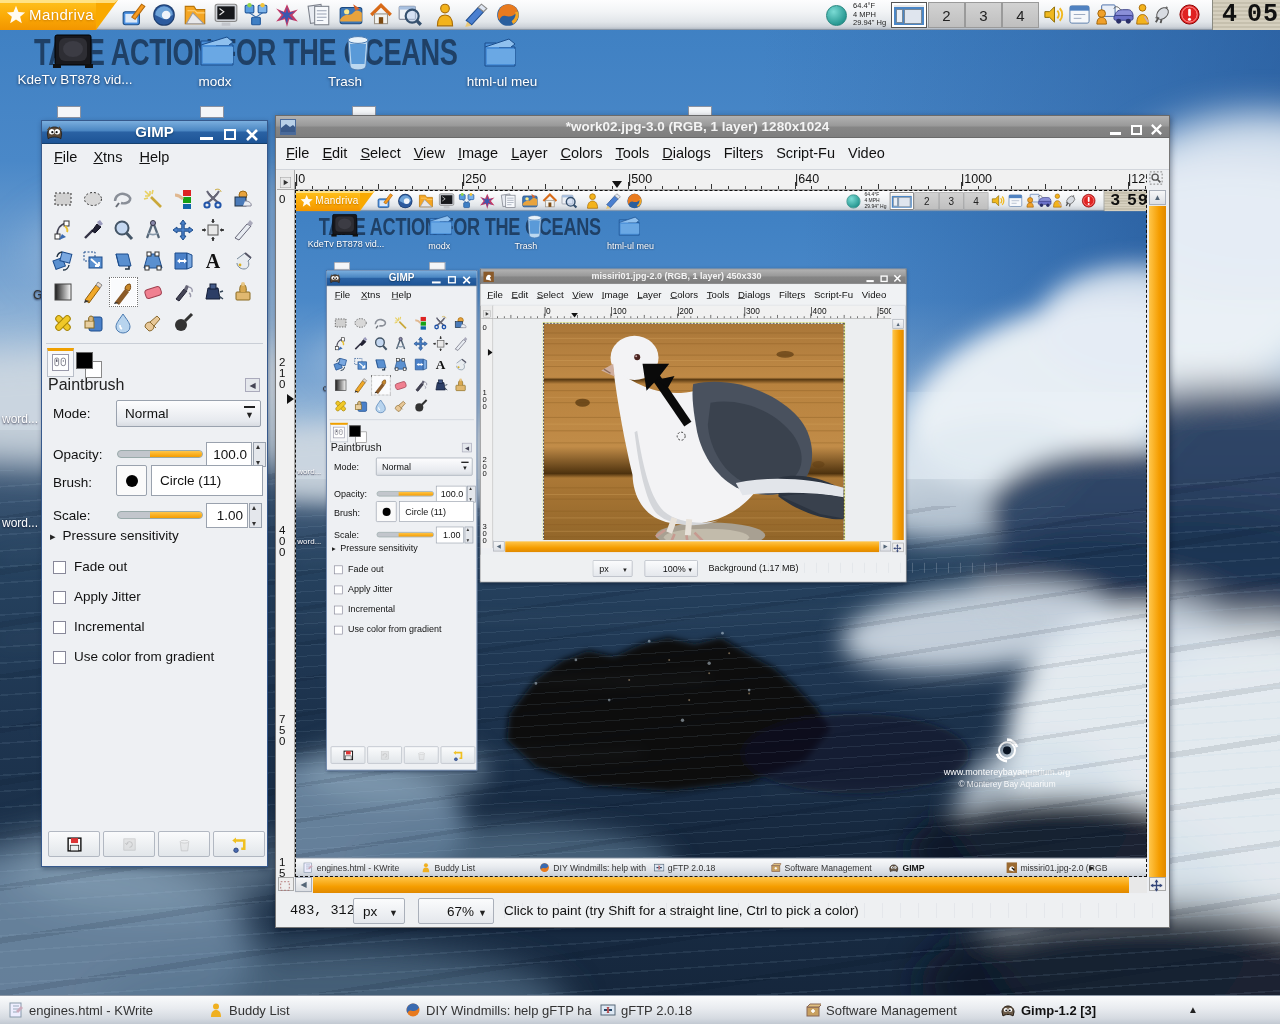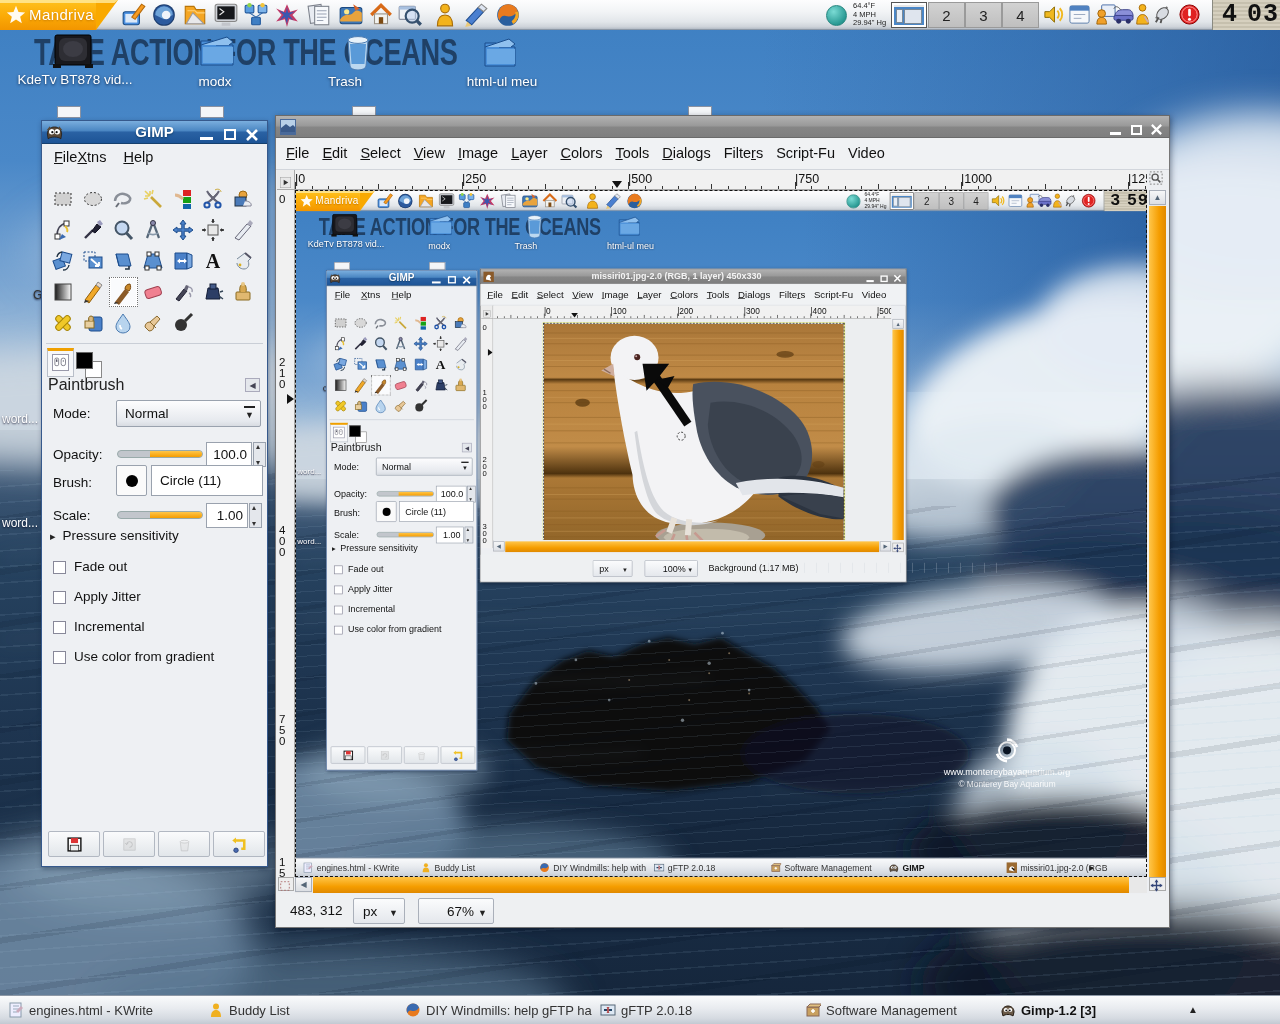--- a/index.html
+++ b/index.html
@@ -153,21 +153,21 @@
 .sbtn { position:absolute; width:17px; height:15px; background:linear-gradient(180deg,#f6f7f8,#dcdfe4);
   border:1px solid #aab0ba; text-align:center; }
 .sarr { display:block; font-size:8px; color:#567; line-height:13px; text-align:center; }
 .vtrack { position:absolute; left:0; right:0; top:16px; bottom:0;
   background:linear-gradient(90deg,#ffc64a,#f59d00 60%,#e08900); }
 .htrack { position:absolute; top:0; bottom:0; left:18px; right:18px;
   background:linear-gradient(180deg,#ffc64a,#f59d00 60%,#e08900); }
 .gqm { position:absolute; left:2px; bottom:36px; width:16px; height:14px; background:#eee; border:1px solid #aaa; }
 .gnav { position:absolute; right:3px; bottom:36px; width:17px; height:14px; background:#eee; border:1px solid #aaa; }
 .gstatus { position:absolute; left:0; right:0; bottom:0; height:33px; background:#eef0f2; font-size:13.5px; color:#111; }
-.gpos { position:absolute; left:14px; top:9px; }
+.gpos { position:absolute; left:14px; top:9px;font-family:Liberation Mono, monospace; }
 .gcombo { position:absolute; top:4px; height:26px; background:linear-gradient(180deg,#fbfcfd,#e4e7ec);
   border:1px solid #aab0ba; border-radius:2px; padding:5px 0 0 9px; }
 .gcombo .carr { top:9px; }
 .gcombo .carr:before { display:none; }
 .gmsg { position:absolute; left:228px; top:9px; white-space:nowrap;
   background:repeating-linear-gradient(90deg, rgba(200,205,215,.25) 0 1px, transparent 1px 18px); padding-right:300px; }
 
 
 .pigeon { position:absolute; left:76px; top:7px; width:450px; height:334px; }
 .pigeon svg { position:absolute; left:0; top:0; }
@@ -432,38 +432,38 @@
           <path d="M4 16 L16 4" stroke="#777" stroke-width="2"></path>
           <ellipse cx="11" cy="11" rx="7" ry="5" transform="rotate(-45 11 11)" fill="#d8dce2" stroke="#555"></ellipse>
           <path d="M7 15 l-3 5 M10 17 l-1 4" stroke="#555" stroke-width="2"></path>
         </svg></div>
  <div class="ti" style="left:1178px"><svg viewBox="0 0 24 24">
           <circle cx="12" cy="12" r="10" fill="#e02222" stroke="#8a0000"></circle>
           <circle cx="12" cy="12" r="8" fill="none" stroke="#ff9a9a"></circle>
           <rect x="10.6" y="6" width="2.8" height="8" rx="1.4" fill="#fff"></rect>
           <circle cx="12" cy="17" r="1.6" fill="#fff"></circle>
         </svg></div>
- <div class="pclock"><span>4</span><span style="margin-left:9px">03</span></div>
+ <div class="pclock"><span>4</span><span style="margin-left:9px">05</span></div>
 </div>
 <div class="tbx" style="left:41px;top:120px">
  <div class="tbar2">
         <svg class="wilber" viewBox="0 0 24 24">
           <path d="M3 14 c0-6 4-9 9-9 s9 3 9 9 l-1 6 c-3-3-13-3-16 0 z" fill="#5a4a3a" stroke="#241a10"></path>
           <circle cx="8.5" cy="11" r="3.4" fill="#fff"></circle>
           <circle cx="15.5" cy="11" r="3.4" fill="#fff"></circle>
           <circle cx="9.3" cy="11.6" r="1.4" fill="#111"></circle>
           <circle cx="14.7" cy="11.6" r="1.4" fill="#111"></circle>
           <path d="M2 9 l4 -5 1 4 M22 9 l-4 -5 -1 4" fill="#5a4a3a"></path>
         </svg>
         <span class="ttl">GIMP</span>
   <div class="wbtns"><span class="wmin"></span><span class="wmax"></span><svg class="wx" viewBox="0 0 14 14">
             <path d="M2 2 L12 12 M12 2 L2 12" stroke="#fff" stroke-width="2.6"></path>
           </svg></div>
       </div>
- <div class="tmenu"><span><u>F</u>ile</span><span style="margin-left:0"><u>X</u>tns</span><span style="margin-left:17px"><u>H</u>elp</span></div>
+ <div class="tmenu"><span><u>F</u>ile</span><span style="margin-left:16px"><u>X</u>tns</span><span style="margin-left:17px"><u>H</u>elp</span></div>
  <svg width="0" height="0">
         <defs>
           <linearGradient id="tbgrad" x1="0" y1="0" x2="1" y2="0">
             <stop offset="0" stop-color="#1a1a1a"></stop>
             <stop offset="1" stop-color="#fcfcfc"></stop>
           </linearGradient>
         </defs>
       </svg>
  <div class="tcell" style="left:7px;top:63px"><svg viewBox="0 0 24 24">
           <rect x="4" y="6" width="16" height="12" fill="#d0d0d0" stroke="#333" stroke-dasharray="2 2"></rect>
@@ -649,34 +649,35 @@
           </svg></div>
  </div>
 </div>
 <div class="gwin" style="left:275px;top:115px;width:895px;height:813px">
  <div class="gtitle">
         <svg class="gico" viewBox="0 0 16 16">
           <rect width="16" height="16" fill="#4a6a9a"></rect>
           <rect x="1" y="1" width="14" height="8" fill="#b8d0e8"></rect>
           <path d="M1 9 l5 -4 4 3 3 -2 2 2 v5 h-14 z" fill="#3a5a8a"></path>
         </svg>
+        <span class="gttl">*work02.jpg-3.0 (RGB, 1 layer) 1280x1024</span>
    <div class="wbtns2"><span class="wmin2"></span><span class="wmax2"></span><svg class="wx2" viewBox="0 0 14 14">
             <path d="M2 2 L12 12 M12 2 L2 12" stroke="#fff" stroke-width="2.4"></path>
           </svg></div>
       </div>
  <div class="gmenu"><span><u>F</u>ile</span><span><u>E</u>dit</span><span><u>S</u>elect</span><span><u>V</u>iew</span><span><u>I</u>mage</span><span><u>L</u>ayer</span><span><u>C</u>olors</span><span><u>T</u>ools</span><span><u>D</u>ialogs</span><span>Filte<u>r</u>s</span><span>Script-Fu</span><span>Video</span></div>
  <div class="grulc"><svg viewBox="0 0 12 12" width="11" height="11">
           <rect x="0" y="0" width="12" height="12" fill="#e8e8e8" stroke="#999"></rect>
           <path d="M4 3 l5 3 -5 3 z" fill="#333"></path>
         </svg></div>
  <div class="grult">
         <span style="left:0px">|0</span>
         <span style="left:167px">|250</span>
         <span style="left:333px">|500</span>
-        <span style="left:500px">|750</span>
+        <span style="left:500px">|640</span>
         <span style="left:666px">|1000</span>
         <span style="left:833px">|125</span>
         <i style="left:0px;height:7px"></i>
         <i style="left:17px;height:3px"></i>
         <i style="left:33px;height:3px"></i>
         <i style="left:50px;height:3px"></i>
         <i style="left:67px;height:3px"></i>
         <i style="left:83px;height:5px"></i>
         <i style="left:100px;height:3px"></i>
         <i style="left:117px;height:3px"></i>
@@ -1449,20 +1450,21 @@
           <rect x="2" y="2" width="10" height="10" fill="none" stroke="#a66" stroke-dasharray="2 2"></rect>
         </svg></div>
  <div class="gnav"><svg viewBox="0 0 16 16" width="13" height="13">
           <path d="M8 1 v14 M1 8 h14" stroke="#347" stroke-width="1.6"></path>
           <path d="M8 1 l-2.5 3 h5 z M8 15 l-2.5 -3 h5 z M1 8 l3 -2.5 v5 z M15 8 l-3 -2.5 v5 z" fill="#347"></path>
         </svg></div>
  <div class="gstatus">
         <span class="gpos">483, 312</span>
         <span class="gcombo" style="left:77px;width:52px">px<span class="carr">▼</span></span>
         <span class="gcombo" style="left:142px;width:76px;text-align:center">67%<span class="carr">▼</span></span>
+        <span class="gmsg">Click to paint (try Shift for a straight line, Ctrl to pick a color)</span>
       </div>
 </div>
     <div class="tbar">
       <div class="tki" style="left:8px">
         <span class="tkic"><svg viewBox="0 0 16 16">
             <rect x="2" y="1" width="11" height="14" fill="#eef" stroke="#89a"></rect>
             <path d="M5 4 h6 M5 7 h6 M5 10 h4" stroke="#9ab"></path>
             <path d="M8 9 l5 -5 2 2 -5 5 z" fill="#cab"></path>
           </svg></span>
         <span class="tkt" style="">engines.html - KWrite</span>

